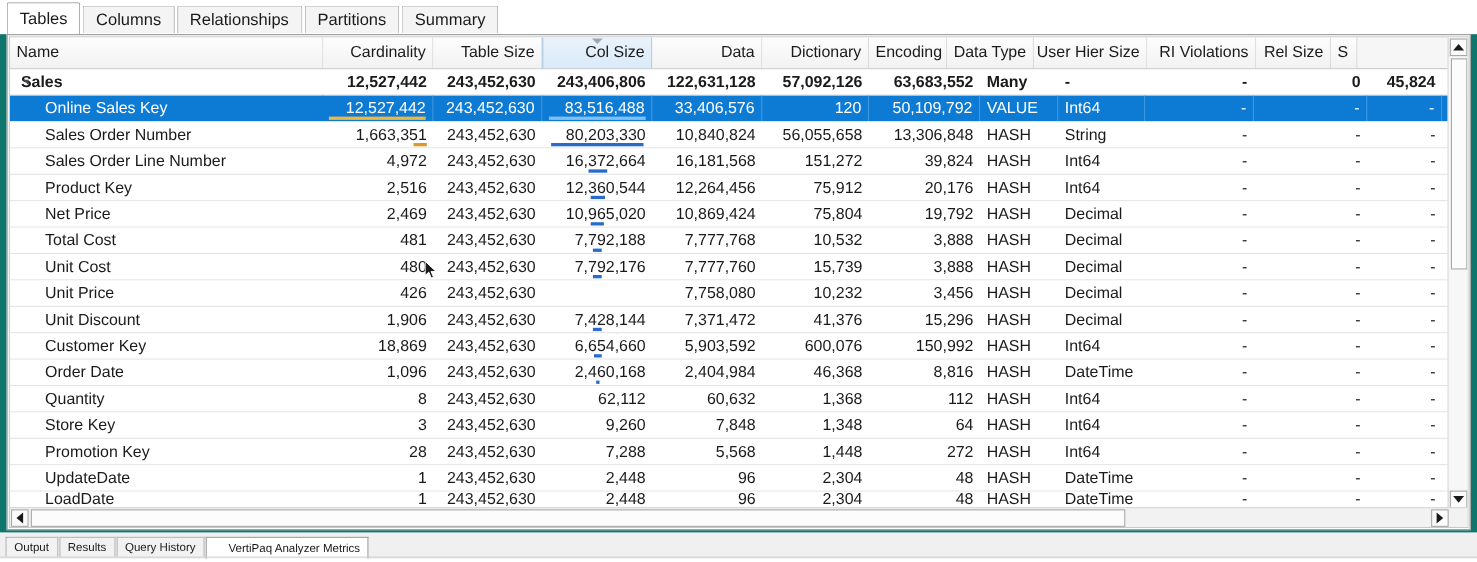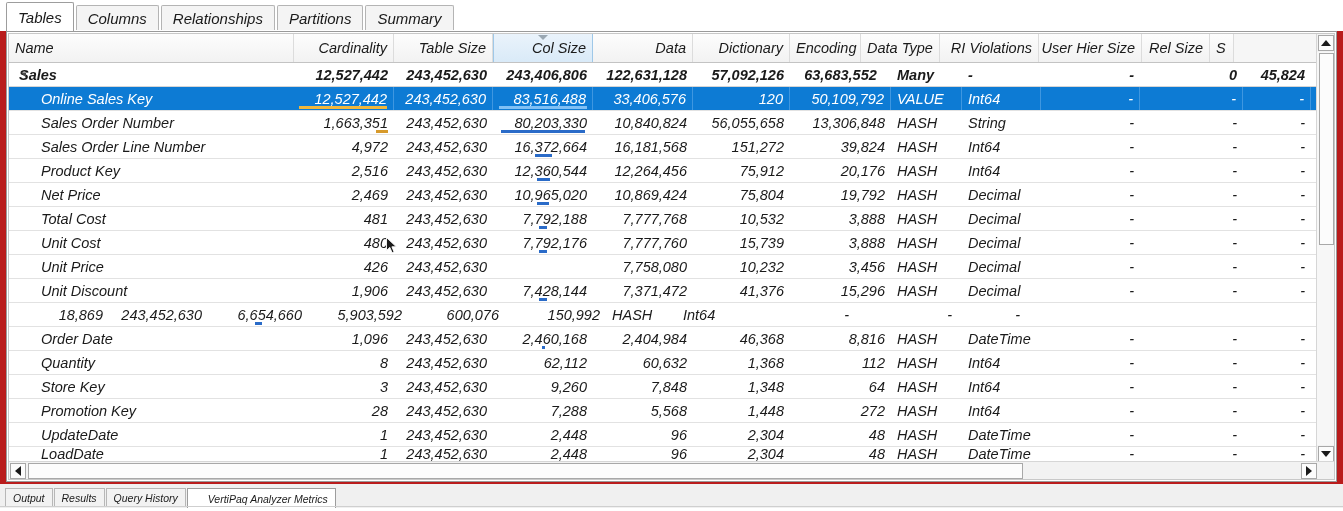--- a/index.html
+++ b/index.html
@@ -6,22 +6,21 @@
   html, body {
     margin: 0; padding: 0;
     width: 1343px; height: 511px;
     background: #ffffff;
     font-family: "Liberation Sans", sans-serif;
     overflow: hidden;
   }
   #app {
     position: relative;
     width: 1343px; height: 511px;
-    background: #b91c1c;
-    font-style: italic;
+    background: #0f766e;
   }
 
   
   .tabstrip {
     position: absolute; left: 0; top: 0;
     width: 1343px; height: 31px;
     background: #ffffff;
     display: flex; align-items: flex-end;
     padding-left: 6px;
   }
@@ -304,25 +303,25 @@
           </div>
           <div class="hcell right" style="width: 97px;">
             <span>Dictionary</span>
           </div>
           <div class="hcell left" style="width: 71px;">
             <span>Encoding</span>
           </div>
           <div class="hcell left" style="width: 79px;">
             <span>Data Type</span>
           </div>
+          <div class="hcell right" style="width: 103px;">
+            <span>User Hier Size</span>
+          </div>
           <div class="hcell right" style="width: 99px;">
             <span>RI Violations</span>
-          </div>
-          <div class="hcell right" style="width: 103px;">
-            <span>User Hier Size</span>
           </div>
           <div class="hcell right" style="width: 68px;">
             <span>Rel Size</span>
           </div>
           <div class="hcell left" style="width: 24px;">
             <span>S</span>
           </div>
         </div>
 
       <div class="bodyclip" id="bodyclip">
@@ -339,21 +338,21 @@
             </div>
             <div class="cell c3 right" style="width: 100px;">
               <span>243,406,806</span>
             </div>
             <div class="cell c4 right" style="width: 100px;">
               <span>122,631,128</span>
             </div>
             <div class="cell c5 right" style="width: 97px;">
               <span>57,092,126</span>
             </div>
-            <div class="cell c6 right" style="width: 101px; justify-content: center;">
+            <div class="cell c6 right" style="width: 101px;">
               <span>63,683,552</span>
             </div>
             <div class="cell c7 left" style="width: 71px;">
               <span>Many</span>
             </div>
             <div class="cell c8 left" style="width: 79px;">
               <span>-</span>
             </div>
             <div class="cell c9 right" style="width: 99px;">
               <span>-</span>
@@ -742,20 +741,23 @@
               <span>-</span>
             </div>
             <div class="cell c11 right" style="width: 68px;">
               <span>-</span>
             </div>
             <div class="cell c12 left" style="width: 24px;">
               <span></span>
             </div>
           </div>
           <div class="row">
+            <div class="cell c0 left name child" style="width: 285px;">
+              <span>Customer Key</span>
+            </div>
             <div class="cell c1 right" style="width: 100px;">
               <span>18,869</span>
             </div>
             <div class="cell c2 right" style="width: 99px;">
               <span>243,452,630</span>
             </div>
             <div class="cell c3 right" style="width: 100px;">
               <span>6,654,660</span>
               <span class="dbar blue" style="width: 7px; left: 47px;"></span>
             </div>

